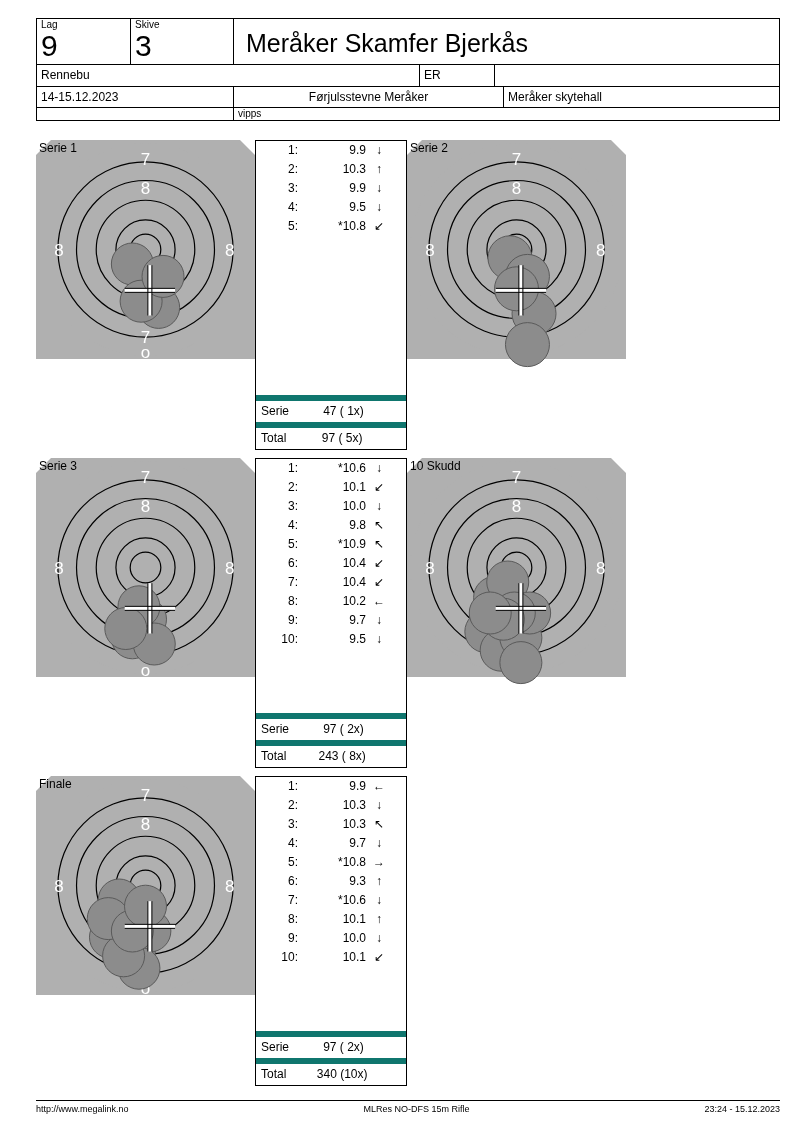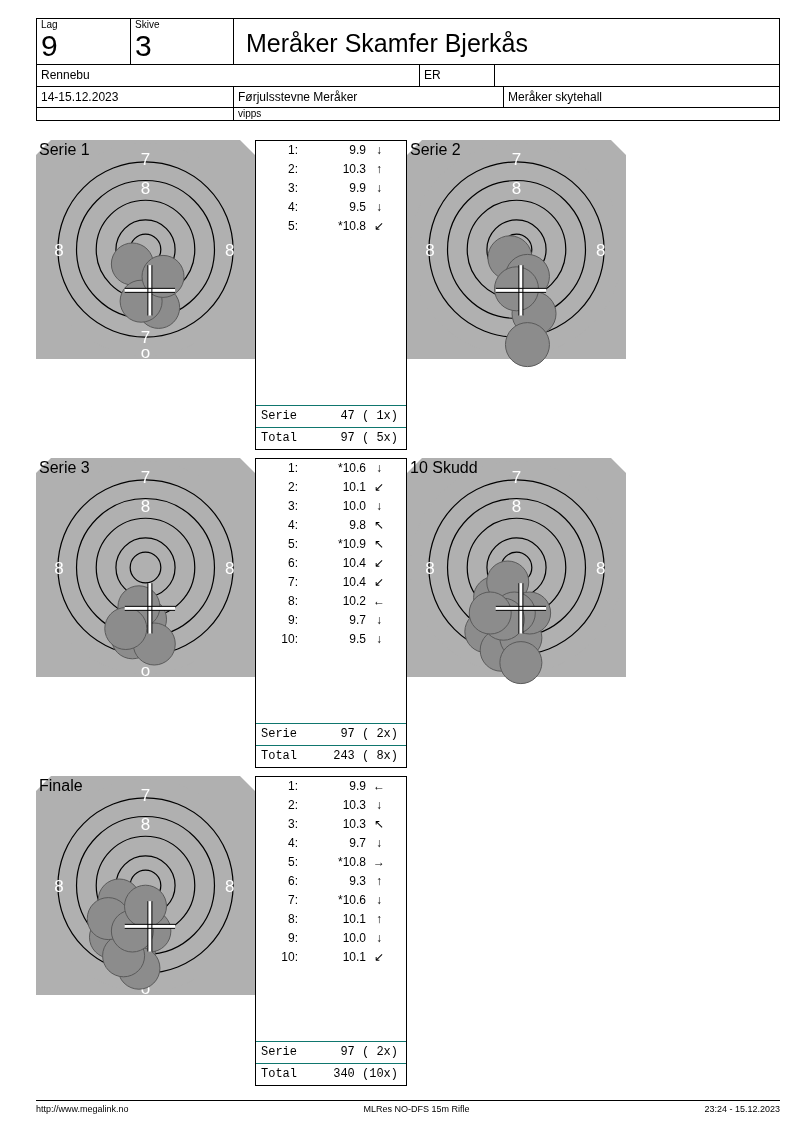--- a/index.html
+++ b/index.html
@@ -15,31 +15,31 @@
   .tiny{font-size:10px;line-height:10px;}
   .big{font-size:30px;line-height:32px;font-weight:400;}
   .name{font-size:25px;line-height:46px;padding-left:8px;}
   .small{font-size:12px;line-height:18px;}
 
   
   .grid{position:absolute;left:36px;top:140px;width:744px;}
   .block{position:relative;}
   .tgt{position:relative;background:#ffffff;overflow:hidden;}
   .face{position:absolute;inset:0;}
-  .serie-label{position:absolute;left:3px;top:1px;font-size:16px;z-index:9;}
+  .serie-label{position:absolute;left:3px;top:1px;font-size:12px;z-index:9;}
 
   
   .shots{border:1px solid #000;border-top:none;box-sizing:border-box;}
   .srow{display:flex;font-size:12px;line-height:19px;height:19px;}
   .sno{width:42px;text-align:right;padding-right:6px;}
   .sval{width:62px;text-align:right;}
   .sarr{width:26px;text-align:center;font-size:12px;}
-  .sumrow{display:flex;font-size:12px;line-height:21px;height:21px;border-top:1px solid #0f766e;font-family:Liberation Mono, monospace;}
+  .sumrow{display:flex;font-size:12px;line-height:21px;height:21px;border-top:6px solid #0f766e;}
   .sumlab{flex:0 0 auto;padding-left:5px;}
-  .sumval{flex:1;text-align:right;padding-right:8px;}
+  .sumval{flex:1;text-align:center;padding-right:8px;}
 
   .footer{position:absolute;left:36px;bottom:16px;width:744px;border-top:1px solid #000;font-size:9px;padding-top:3px;display:flex;justify-content:space-between;}
 </style>
 </head>
 <body>
 
 <div class="page">
 
   <div class="header">
     <div class="hrow" style="height:46px;">
@@ -65,21 +65,21 @@
       </div>
       <div class="hcell" style="flex:1;">
         <div class="small"></div>
       </div>
     </div>
 
     <div class="hrow" style="height:21px;">
       <div class="hcell" style="width:197px;">
         <div class="small">14-15.12.2023</div>
       </div>
-      <div class="hcell" style="width:270px;">
+      <div class="hcell" style="width:270px;text-align:center;">
         <div class="small">Førjulsstevne Meråker</div>
       </div>
       <div class="hcell" style="flex:1;">
         <div class="small">Meråker skytehall</div>
       </div>
     </div>
 
     <div class="hrow" style="height:12px;">
       <div class="hcell" style="width:197px;border-right:1px solid #000;"></div>
       <div class="hcell" style="flex:1;border-right:none;">

